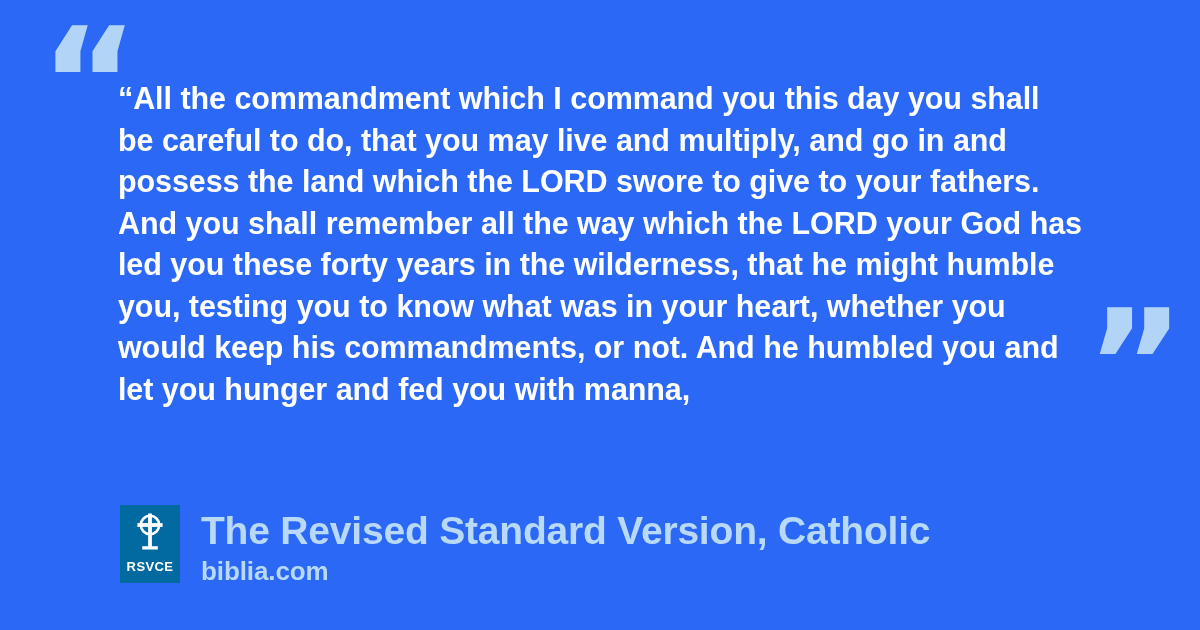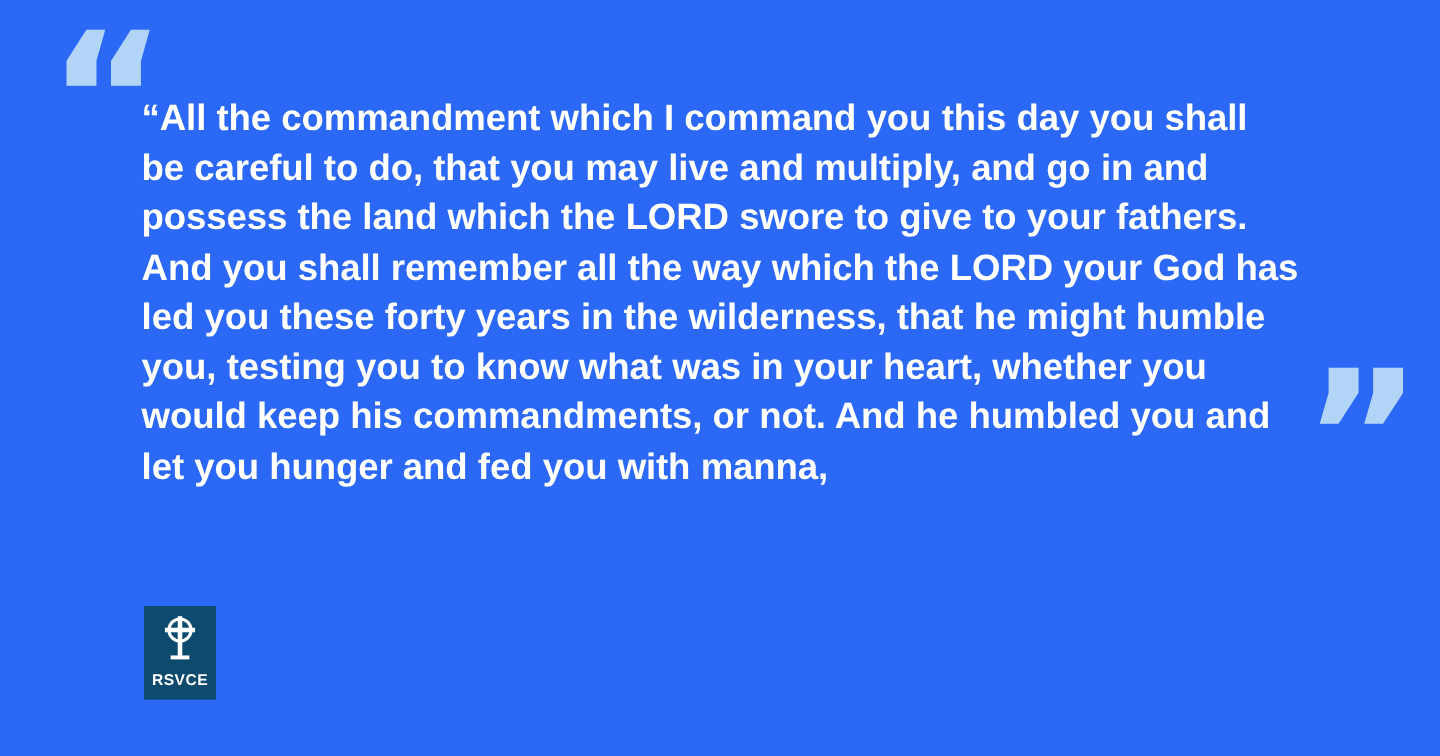--- a/index.html
+++ b/index.html
@@ -64,21 +64,21 @@
     position: absolute;
     left: 120px;
     top: 505px;
     display: flex;
     flex-direction: row;
     align-items: flex-start;
   }
   #logo-badge {
     width: 60px;
     height: 78px;
-    background: #0c4a6e;
+    background: #0369a1;
     display: flex;
     flex-direction: column;
     align-items: center;
     justify-content: flex-start;
     flex: 0 0 auto;
     padding-top: 7px;
     box-sizing: border-box;
   }
   #celtic-cross-icon {
     width: 34px;
@@ -138,17 +138,19 @@
         <circle cx="17" cy="13" r="9.2" fill="none" stroke="#ffffff" stroke-width="2.6"></circle>
         <rect x="15.1" y="1.5" width="3.8" height="35" fill="#ffffff"></rect>
         <rect x="4.4" y="11.1" width="25.2" height="3.8" fill="#ffffff"></rect>
         <rect x="9.2" y="34.2" width="15.6" height="3.3" fill="#ffffff"></rect>
         <circle cx="17" cy="13" r="2.6" fill="#ffffff"></circle>
       </svg>
       <div id="logo-abbr">RSVCE</div>
     </div>
 
     <div id="footer-text">
+      <div id="edition-title">The Revised Standard Version, Catholic</div>
+      <div id="site-url">biblia.com</div>
     </div>
 
   </div>
 
 </div>
 
 </body></html>

